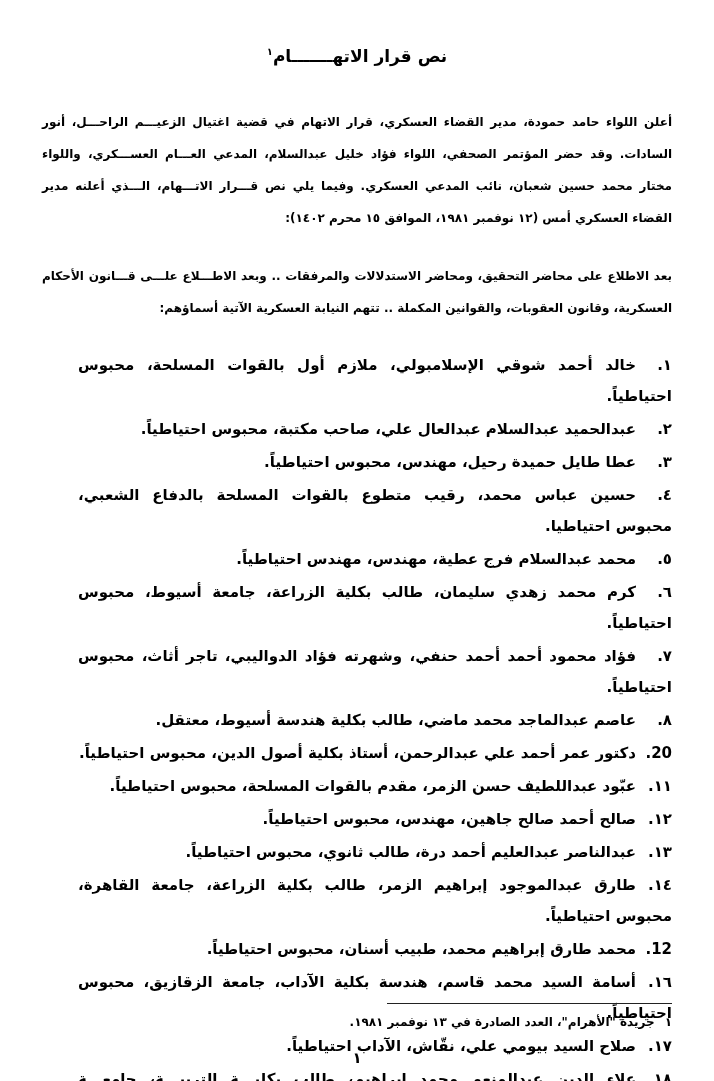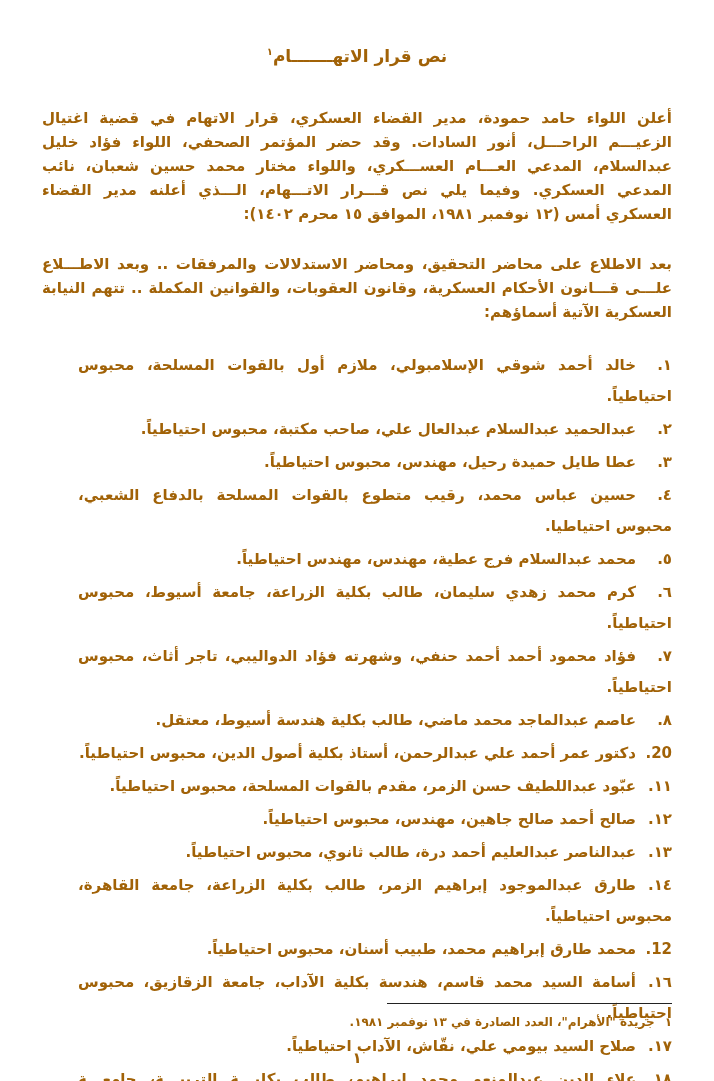--- a/index.html
+++ b/index.html
@@ -6,34 +6,34 @@
   .page {
     position:relative;
     width:714px;
     height:1081px;
     box-sizing:border-box;
     background:#ffffff;
     padding:46px 42px 0 42px;
     direction:rtl;
     font-family:"DejaVu Sans", sans-serif;
     font-weight:700;
-    color:#a16207;
+    color:#000000;
     overflow:hidden;
   }
   .title {
     margin:0 0 40px 0;
     text-align:center;
     font-size:17px;
     font-weight:700;
   }
   .title sup { font-size:10px; }
   .body-par {
     margin:0 0 26px 0;
-    font-size:15px;
-    line-height:24px;
+    font-size:12px;
+    line-height:32px;
     text-align:justify;
   }
   .body-par:last-of-type { }
   .accused-list {
     list-style:none;
     margin:0;
     padding:0;
     font-size:15px;
   }
   .accused-item {

